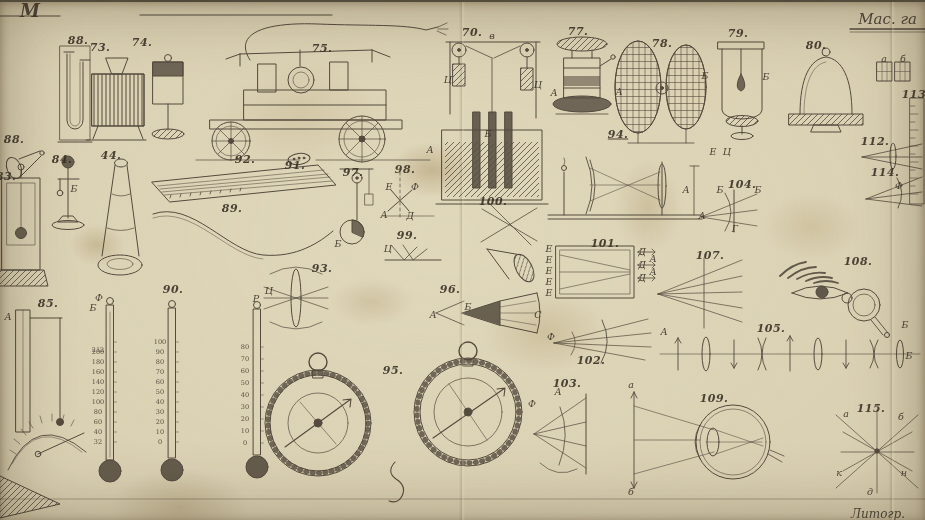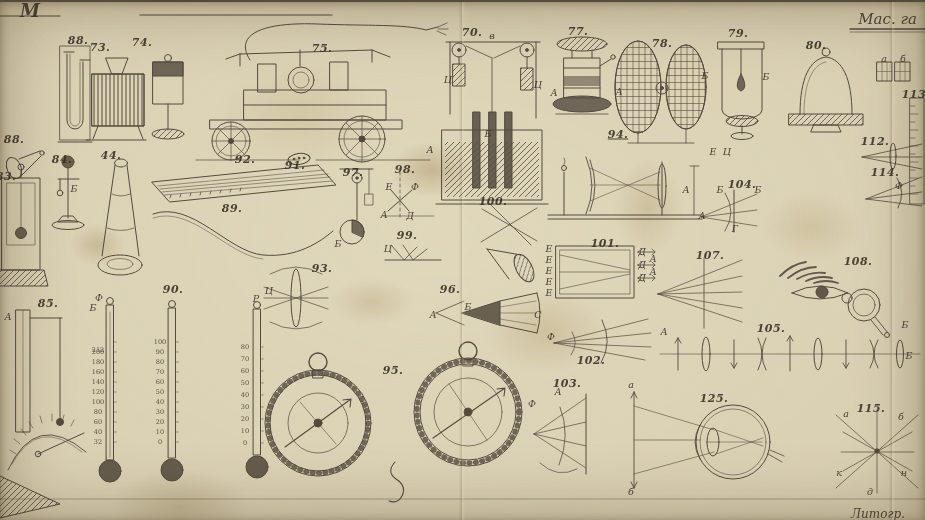--- a/index.html
+++ b/index.html
@@ -462,21 +462,21 @@
       <span class="lbl n" style="left: 405px; top: 167px;">98.</span>
       <span class="lbl n" style="left: 407px; top: 233px;">99.</span>
       <span class="lbl n" style="left: 493px; top: 199px;">100.</span>
       <span class="lbl n" style="left: 605px; top: 241px;">101.</span>
       <span class="lbl n" style="left: 591px; top: 318px; margin-top: 40px;">102.</span>
       <span class="lbl n" style="left: 567px; top: 381px;">103.</span>
       <span class="lbl n" style="left: 742px; top: 182px;">104.</span>
       <span class="lbl n" style="left: 771px; top: 326px;">105.</span>
       <span class="lbl n" style="left: 710px; top: 253px; text-align: center;">107.</span>
       <span class="lbl n" style="left: 858px; top: 259px;">108.</span>
-      <span class="lbl n" style="left: 714px; top: 396px;">125.</span>
+      <span class="lbl n" style="left: 714px; top: 396px;">109.</span>
       <span class="lbl n" style="left: 875px; top: 139px;">112.</span>
       <span class="lbl n" style="left: 916px; top: 92px;">113.</span>
       <span class="lbl n" style="left: 885px; top: 170px;">114.</span>
       <span class="lbl n" style="left: 871px; top: 406px;">115.</span>
       <span class="lbl l" style="left: 448px; top: 77px;">Ц</span>
       <span class="lbl l" style="left: 538px; top: 82px;">Ц</span>
       <span class="lbl l" style="left: 492px; top: 33px;">в</span>
       <span class="lbl l" style="left: 430px; top: 147px;">А</span>
       <span class="lbl l" style="left: 488px; top: 131px;">Б</span>
       <span class="lbl l" style="left: 554px; top: 90px;">А</span>

